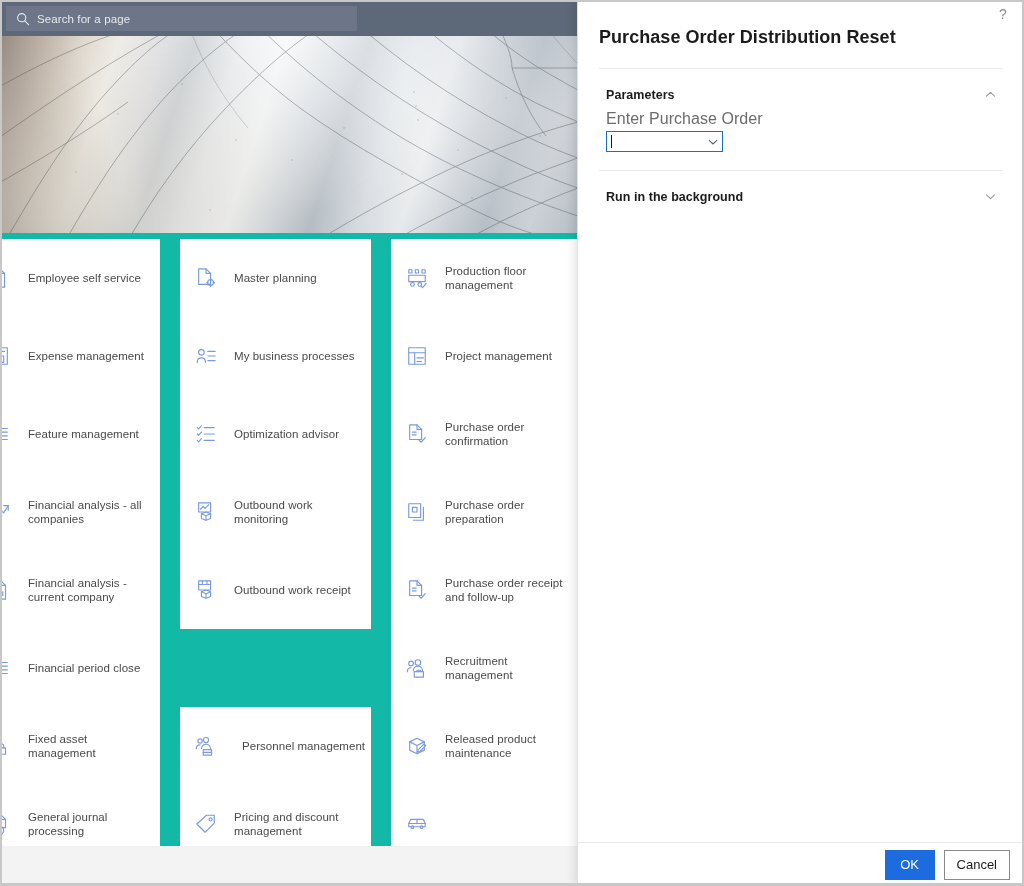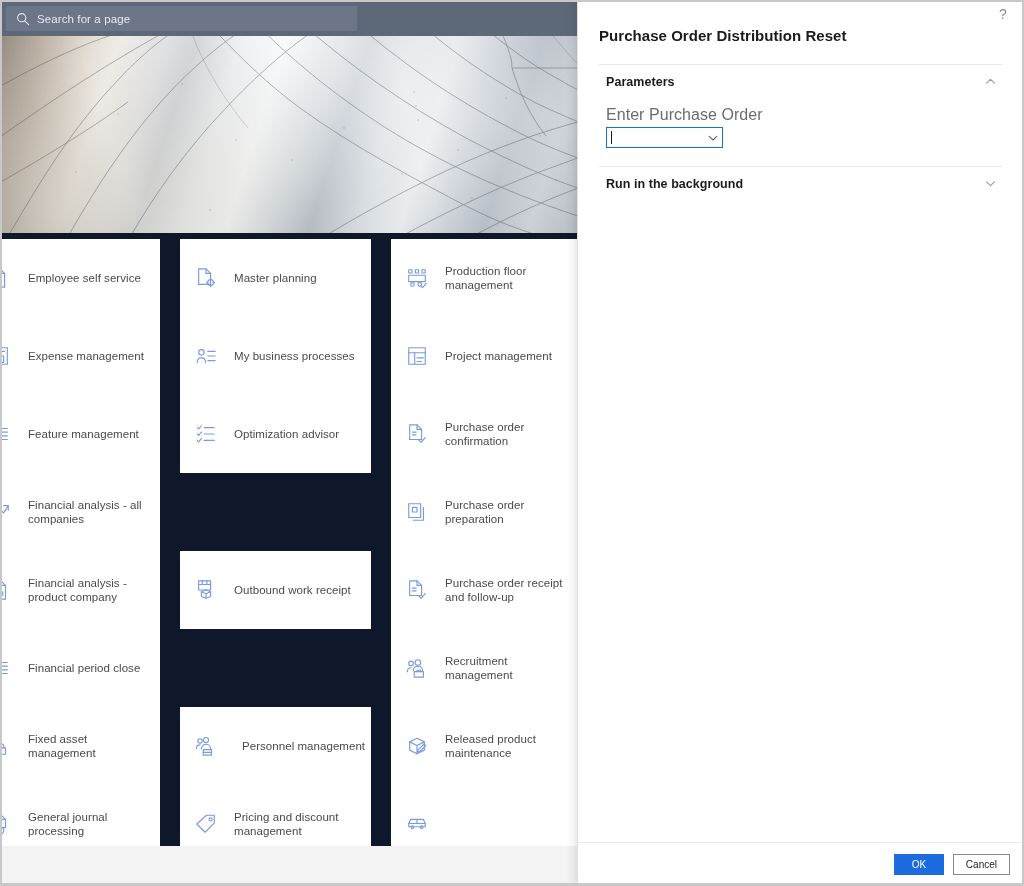--- a/index.html
+++ b/index.html
@@ -19,21 +19,21 @@
     background: #f3f3f3;
     overflow: hidden;
   }
 
   
   #dashboard {
     position: absolute;
     left: 0; top: 0;
     width: 578px;
     height: 846px;
-    background: #0f172a;
+    background: #14b8a6;
     overflow: hidden;
   }
 
   
   #navbar {
     position: absolute;
     left: 0; top: 0;
     width: 578px;
     height: 36px;
     background: #5d6878;
@@ -173,37 +173,37 @@
     position: absolute;
     right: 10px; top: 3px;
     width: 22px; height: 22px;
     display: flex; align-items: center; justify-content: center;
     font-size: 14px;
     color: #8a8a8a;
     cursor: pointer;
   }
 
   #dialog-title {
-    font-size: 15px;
+    font-size: 18px;
     font-weight: bold;
     color: #1b1b1b;
     padding: 27px 0 0 21px;
     letter-spacing: .05px;
   }
 
   #dialog-body {
     flex: 1 1 auto;
     overflow: hidden;
     padding: 0 21px;
     margin-top: 20px;
   }
 
   .section-header {
     display: flex;
-    align-items: center;
+    align-items: flex-end;
     justify-content: space-between;
     height: 34px;
     border-top: 1px solid #ebebeb;
     cursor: pointer;
     padding-left: 7px;
   }
   .section-title {
     font-size: 12.5px;
     font-weight: bold;
     color: #1b1b1b;
@@ -262,23 +262,23 @@
     flex: 0 0 auto;
     height: 44px;
     border-top: 1px solid #ebebeb;
     display: flex;
     align-items: center;
     justify-content: flex-end;
     padding-right: 14px;
     gap: 9px;
   }
   .btn {
-    height: 21px;
+    height: 30px;
     min-width: 50px;
-    font-size: 10px;
+    font-size: 13px;
     font-family: "Liberation Sans", sans-serif;
     cursor: pointer;
     display: flex;
     align-items: center;
     justify-content: center;
     padding: 0 12px;
   }
   .btn-primary {
     background: #1c6ce0;
     color: #ffffff;
@@ -414,21 +414,21 @@
           <div class="tile" style="top: 312px;">
             <span class="tile-icon">
               <svg width="22" height="22" viewBox="0 0 24 24">
                 <path d="M5 2h8l5 5v15H5z" stroke="currentColor" fill="none" stroke-width="1.25" stroke-linecap="round" stroke-linejoin="round"></path>
                 <path d="M13 2v5h5" stroke="currentColor" fill="none" stroke-width="1.25" stroke-linecap="round" stroke-linejoin="round"></path>
                 <line x1="9" y1="18" x2="9" y2="12" stroke="currentColor" fill="none" stroke-width="1.25" stroke-linecap="round" stroke-linejoin="round"></line>
                 <line x1="12" y1="18" x2="12" y2="10" stroke="currentColor" fill="none" stroke-width="1.25" stroke-linecap="round" stroke-linejoin="round"></line>
                 <line x1="15" y1="18" x2="15" y2="14" stroke="currentColor" fill="none" stroke-width="1.25" stroke-linecap="round" stroke-linejoin="round"></line>
               </svg>
             </span>
-            <span class="tile-label">Financial analysis - product company</span>
+            <span class="tile-label">Financial analysis - current company</span>
           </div>
           <div class="tile" style="top: 390px;">
             <span class="tile-icon">
               <svg width="22" height="22" viewBox="0 0 24 24">
                 <line x1="4" y1="6" x2="20" y2="6" stroke="currentColor" fill="none" stroke-width="1.25" stroke-linecap="round" stroke-linejoin="round"></line>
                 <line x1="4" y1="10" x2="20" y2="10" stroke="currentColor" fill="none" stroke-width="1.25" stroke-linecap="round" stroke-linejoin="round"></line>
                 <line x1="4" y1="14" x2="20" y2="14" stroke="currentColor" fill="none" stroke-width="1.25" stroke-linecap="round" stroke-linejoin="round"></line>
                 <line x1="4" y1="18" x2="20" y2="18" stroke="currentColor" fill="none" stroke-width="1.25" stroke-linecap="round" stroke-linejoin="round"></line>
               </svg>
             </span>
@@ -490,20 +490,31 @@
               <svg width="22" height="22" viewBox="0 0 24 24">
                 <line x1="10" y1="5" x2="21" y2="5" stroke="currentColor" fill="none" stroke-width="1.25" stroke-linecap="round" stroke-linejoin="round"></line>
                 <line x1="10" y1="12" x2="21" y2="12" stroke="currentColor" fill="none" stroke-width="1.25" stroke-linecap="round" stroke-linejoin="round"></line>
                 <line x1="10" y1="19" x2="21" y2="19" stroke="currentColor" fill="none" stroke-width="1.25" stroke-linecap="round" stroke-linejoin="round"></line>
                 <polyline points="2.5,5 4,6.5 7,3" stroke="currentColor" fill="none" stroke-width="1.25" stroke-linecap="round" stroke-linejoin="round"></polyline>
                 <polyline points="2.5,12 4,13.5 7,10" stroke="currentColor" fill="none" stroke-width="1.25" stroke-linecap="round" stroke-linejoin="round"></polyline>
                 <polyline points="2.5,19 4,20.5 7,17" stroke="currentColor" fill="none" stroke-width="1.25" stroke-linecap="round" stroke-linejoin="round"></polyline>
               </svg>
             </span>
             <span class="tile-label">Optimization advisor</span>
+          </div>
+          <div class="tile" style="top: 234px;">
+            <span class="tile-icon">
+              <svg width="22" height="22" viewBox="0 0 24 24">
+                <rect x="4" y="2" width="13" height="10" stroke="currentColor" fill="none" stroke-width="1.25" stroke-linecap="round" stroke-linejoin="round"></rect>
+                <polyline points="6,9 9,6 11,8 15,4" stroke="currentColor" fill="none" stroke-width="1.25" stroke-linecap="round" stroke-linejoin="round"></polyline>
+                <path d="M7 14l5-2 5 2v5l-5 2-5-2z" stroke="currentColor" fill="none" stroke-width="1.25" stroke-linecap="round" stroke-linejoin="round"></path>
+                <path d="M7 14l5 2 5-2M12 16v5" stroke="currentColor" fill="none" stroke-width="1.25" stroke-linecap="round" stroke-linejoin="round"></path>
+              </svg>
+            </span>
+            <span class="tile-label">Outbound work monitoring</span>
           </div>
           <div class="tile" style="top: 312px;">
             <span class="tile-icon">
               <svg width="22" height="22" viewBox="0 0 24 24">
                 <rect x="4" y="2" width="13" height="10" stroke="currentColor" fill="none" stroke-width="1.25" stroke-linecap="round" stroke-linejoin="round"></rect>
                 <line x1="4" y1="6" x2="17" y2="6" stroke="currentColor" fill="none" stroke-width="1.25" stroke-linecap="round" stroke-linejoin="round"></line>
                 <line x1="8" y1="2" x2="8" y2="5" stroke="currentColor" fill="none" stroke-width="1.25" stroke-linecap="round" stroke-linejoin="round"></line>
                 <line x1="13" y1="2" x2="13" y2="5" stroke="currentColor" fill="none" stroke-width="1.25" stroke-linecap="round" stroke-linejoin="round"></line>
                 <path d="M7 14l5-2 5 2v5l-5 2-5-2z" stroke="currentColor" fill="none" stroke-width="1.25" stroke-linecap="round" stroke-linejoin="round"></path>
                 <path d="M7 14l5 2 5-2M12 16v5" stroke="currentColor" fill="none" stroke-width="1.25" stroke-linecap="round" stroke-linejoin="round"></path>

